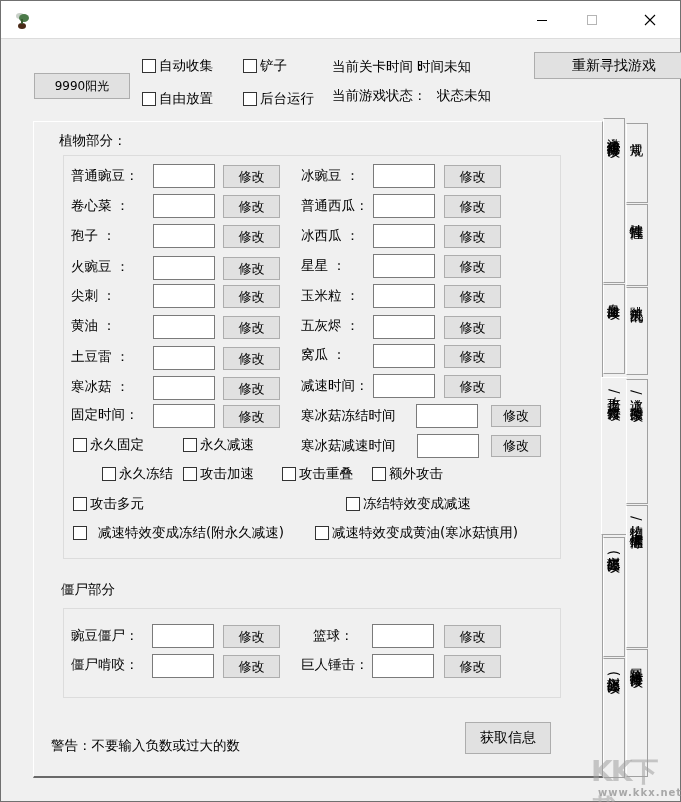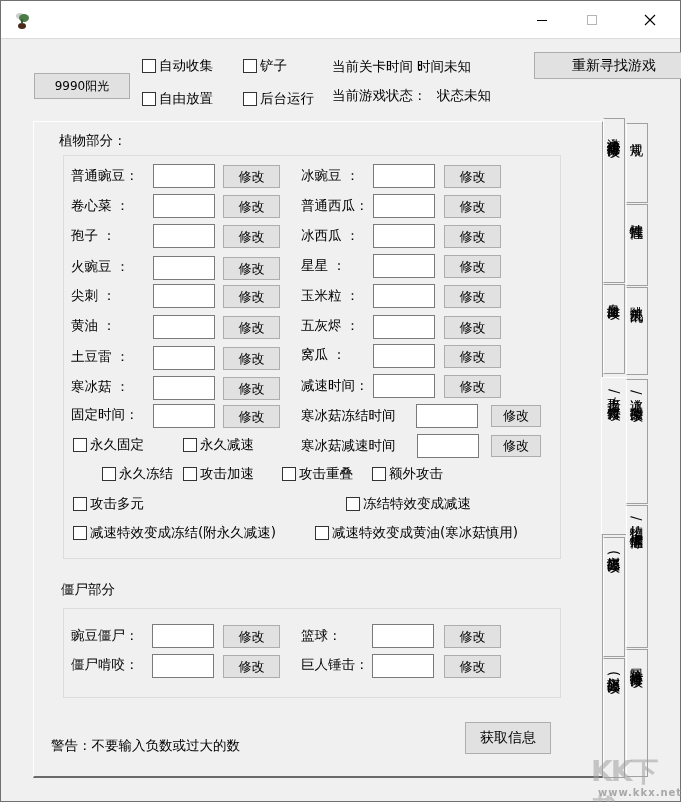--- a/index.html
+++ b/index.html
@@ -208,37 +208,37 @@
 
   <div class="cb" style="left:72px;top:494px;">
       <span class="box"></span>
       <span>攻击多元</span>
     </div>
   <div class="cb" style="left:345px;top:494px;">
       <span class="box"></span>
       <span>冻结特效变成减速</span>
     </div>
 
-  <div class="cb" style="left:72px;top:523px;">
+  <div class="cb" style="left:72px;top:523px;gap:8px;">
       <span class="box"></span>
       <span>减速特效变成冻结(附永久减速)</span>
     </div>
   <div class="cb" style="left:314px;top:523px;">
       <span class="box"></span>
       <span>减速特效变成黄油(寒冰菇慎用)</span>
     </div>
 
   <span class="txt" style="left:60px;top:580px;">僵尸部分</span>
   <div class="group" style="left:62px;top:607px;width:498px;height:90px;"></div>
 
   <span class="txt" style="left:70px;top:626px;">豌豆僵尸：</span>
   <input class="input" style="left: 151px; top: 623px;">
   <div class="btn" style="left:222px;top:624px;width:57px;height:23px;">修改</div>
 
-  <span class="txt" style="left:300px;top:626px;">篮球：</span>
+  <span class="txt" style="left:312px;top:626px;">篮球：</span>
   <input class="input" style="left: 371px; top: 623px;">
   <div class="btn" style="left:443px;top:624px;width:57px;height:23px;">修改</div>
 
   <span class="txt" style="left:70px;top:655px;">僵尸啃咬：</span>
   <input class="input" style="left: 151px; top: 653px;">
   <div class="btn" style="left:222px;top:654px;width:57px;height:23px;">修改</div>
 
   <span class="txt" style="left:300px;top:655px;">巨人锤击：</span>
   <input class="input" style="left: 371px; top: 653px;">
   <div class="btn" style="left:443px;top:654px;width:57px;height:23px;">修改</div>

